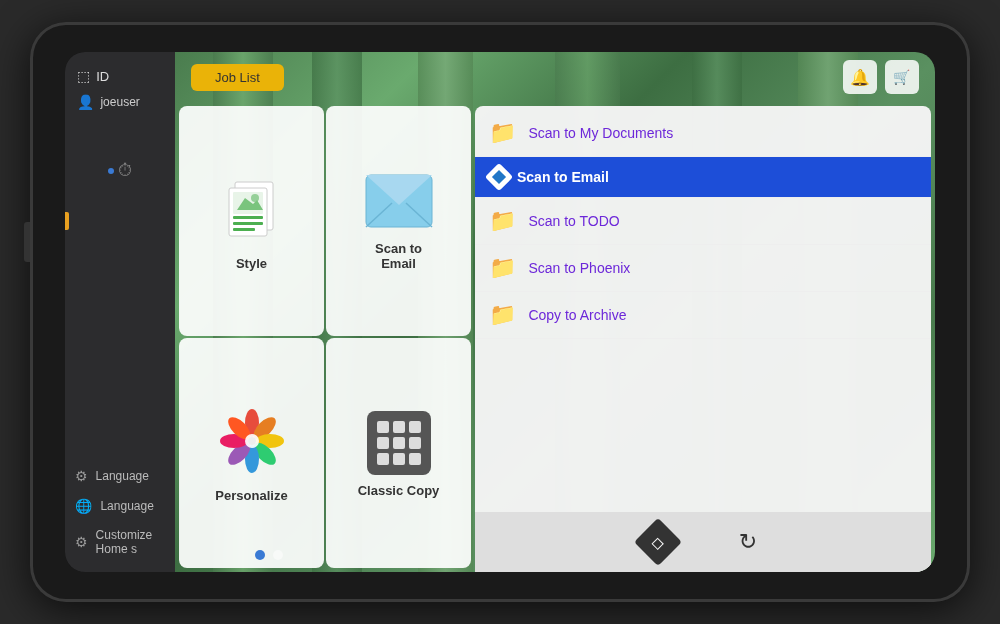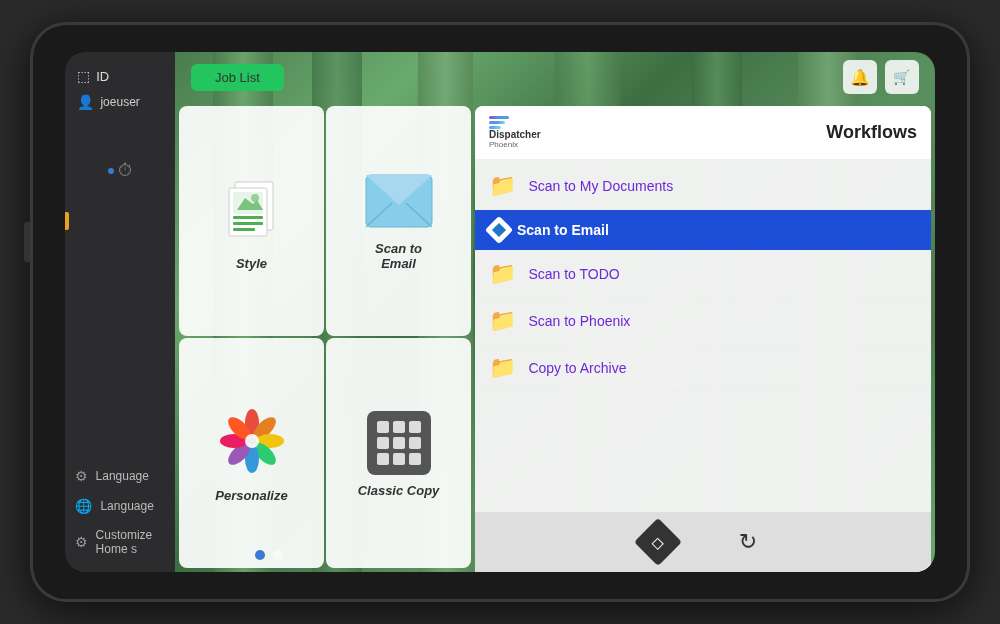--- a/index.html
+++ b/index.html
@@ -159,21 +159,21 @@
       position: relative;
       z-index: 10;
       display: flex;
       align-items: center;
       justify-content: space-between;
       padding: 8px 16px;
       background: transparent;
     }
 
     .job-list-btn {
-      background: #22c55e;
+      background: #eab308;
       border: none;
       border-radius: 6px;
       padding: 6px 24px;
       font-size: 13px;
       font-weight: 500;
       cursor: pointer;
       color: #333;
     }
 
     .header-icons {
@@ -222,21 +222,20 @@
       padding: 12px 8px 10px;
       gap: 8px;
       min-height: 155px;
     }
 
     .tile-label {
       font-size: 13px;
       font-weight: 600;
       color: #333;
       text-align: center;
-      font-style: italic;
     }
 
     
     .workflows-panel {
       background: rgba(245,245,245,0.97);
       flex: 1;
       display: flex;
       flex-direction: column;
       border-radius: 8px 8px 0 0;
       margin: 4px 4px 0 0;
@@ -565,32 +564,20 @@
               <div class="classic-dot"></div>
               <div class="classic-dot"></div>
               <div class="classic-dot"></div>
               <div class="classic-dot"></div>
             </div>
             <span class="tile-label">Classic Copy</span>
           </div>
         </div>
 
         <div class="workflows-panel">
-          <div class="workflows-header">
-            <div class="dispatcher-logo">
-              <div class="logo-bars">
-                <div class="logo-bar logo-bar-1"></div>
-                <div class="logo-bar logo-bar-2"></div>
-                <div class="logo-bar logo-bar-3"></div>
-              </div>
-              <div class="logo-text">Dispatcher</div>
-              <div class="logo-subtext">Phoenix</div>
-            </div>
-            <div class="workflows-title">Workflows</div>
-          </div>
 
           <div class="workflow-list">
 
             <div class="workflow-item">
               <span class="folder-icon">📁</span>
               <span class="workflow-item-label">Scan to My Documents</span>
             </div>
 
             <div class="workflow-item active">
               <div class="workflow-diamond">

